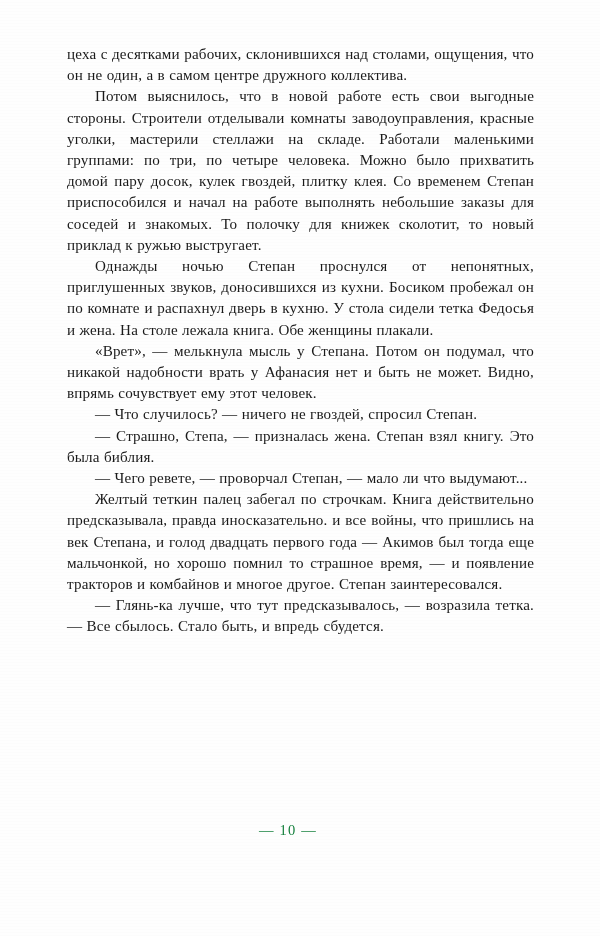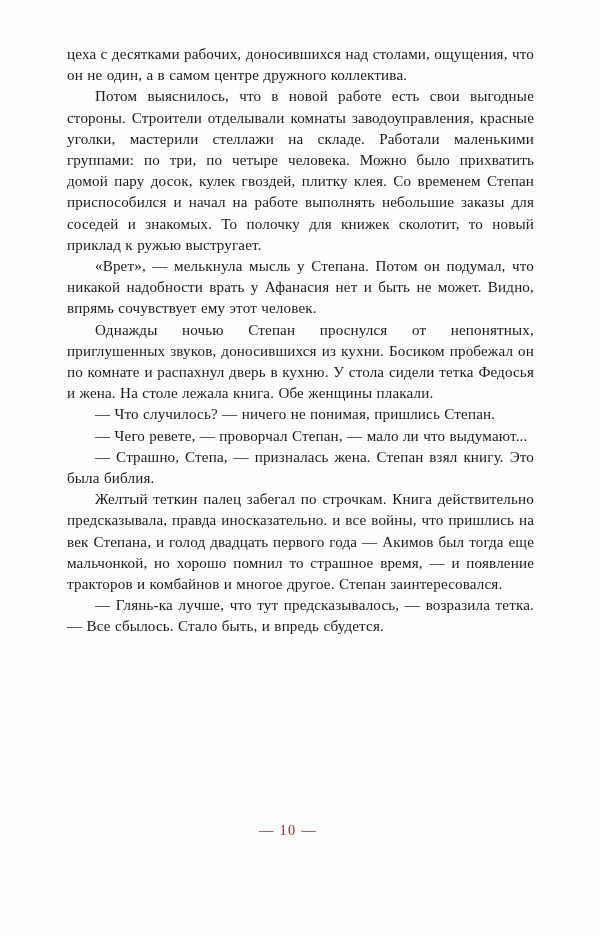--- a/index.html
+++ b/index.html
@@ -56,55 +56,55 @@
 
   #page-number {
     position: absolute;
     left: 0;
     top: 820px;
     width: 576px;
     text-align: center;
     font-size: 14.5px;
     line-height: 20px;
     letter-spacing: 1.2px;
-    color: #b91c1c;
+    color: #15803d;
   }
 
   
   #grain {
     position: absolute;
     left: 0; top: 0;
     width: 600px; height: 936px;
     pointer-events: none;
     opacity: 0.035;
     background-image:
       repeating-linear-gradient(0deg, rgba(0,0,0,0.5) 0px, rgba(0,0,0,0) 1px, rgba(0,0,0,0) 3px);
   }
 </style>
 </head>
 <body>
 
 <div id="page">
 
   <div id="text-column">
 
-    <p class="para no-indent">цеха с десятками рабочих, доносившихся над столами, ощущения, что он не один, а в самом центре дружного коллектива.</p>
+    <p class="para no-indent">цеха с десятками рабочих, склонившихся над столами, ощущения, что он не один, а в самом центре дружного коллектива.</p>
 
     <p class="para">Потом выяснилось, что в новой работе есть свои выгодные стороны. Строители отделывали комнаты заводоуправления, красные уголки, мастерили стеллажи на складе. Работали маленькими группами: по три, по четыре человека. Можно было прихватить домой пару досок, кулек гвоздей, плитку клея. Со временем Степан приспособился и начал на работе выполнять небольшие заказы для соседей и знакомых. То полочку для книжек сколотит, то новый приклад к ружью выстругает.</p>
 
 
+    <p class="para">Однажды ночью Степан проснулся от непонятных, приглушенных звуков, доносившихся из кухни. Босиком пробежал он по комнате и распахнул дверь в кухню. У стола сидели тетка Федосья и жена. На столе лежала книга. Обе женщины плакали.</p>
+
     <p class="para">«Врет», — мелькнула мысль у Степана. Потом он подумал, что никакой надобности врать у Афанасия нет и быть не может. Видно, впрямь сочувствует ему этот человек.</p>
 
-    <p class="para">Однажды ночью Степан проснулся от непонятных, приглушенных звуков, доносившихся из кухни. Босиком пробежал он по комнате и распахнул дверь в кухню. У стола сидели тетка Федосья и жена. На столе лежала книга. Обе женщины плакали.</p>
+    <p class="para dialogue">— Что случилось? — ничего не гвоздей, спросил Степан.</p>
 
-    <p class="para dialogue">— Что случилось? — ничего не понимая, пришлись Степан.</p>
+    <p class="para dialogue">— Страшно, Степа, — призналась жена. Степан взял книгу. Это была библия.</p>
 
     <p class="para dialogue">— Чего ревете, — проворчал Степан, — мало ли что выдумают...</p>
-
-    <p class="para dialogue">— Страшно, Степа, — призналась жена. Степан взял книгу. Это была библия.</p>
 
     <p class="para">Желтый теткин палец забегал по строчкам. Книга действительно предсказывала, правда иносказательно. и все войны, что пришлись на век Степана, и голод двадцать первого года — Акимов был тогда еще мальчонкой, но хорошо помнил то страшное время, — и появление тракторов и комбайнов и многое другое. Степан заинтересовался.</p>
 
     <p class="para dialogue">— Глянь-ка лучше, что тут предсказывалось, — возразила тетка. — Все сбылось. Стало быть, и впредь сбудется.</p>
 
   </div>
 
   <div id="page-number">—  10  —</div>
 
   <div id="grain"></div>

